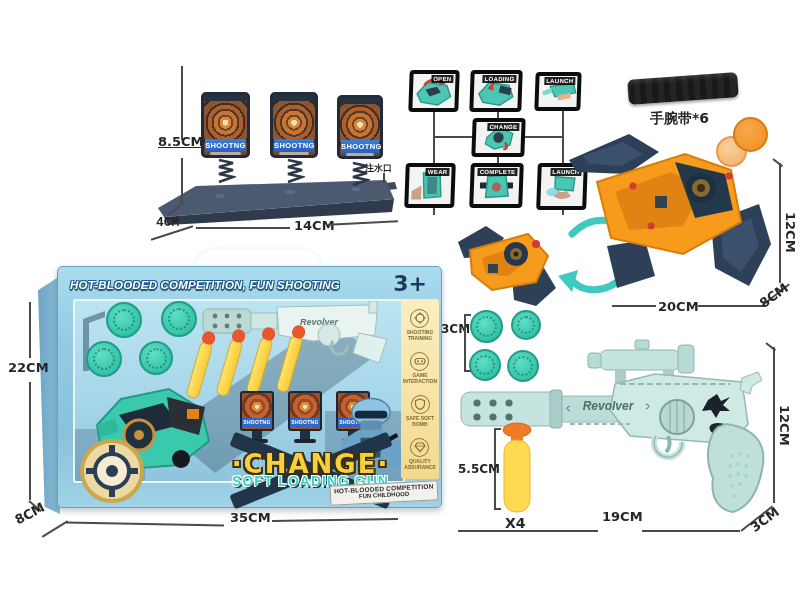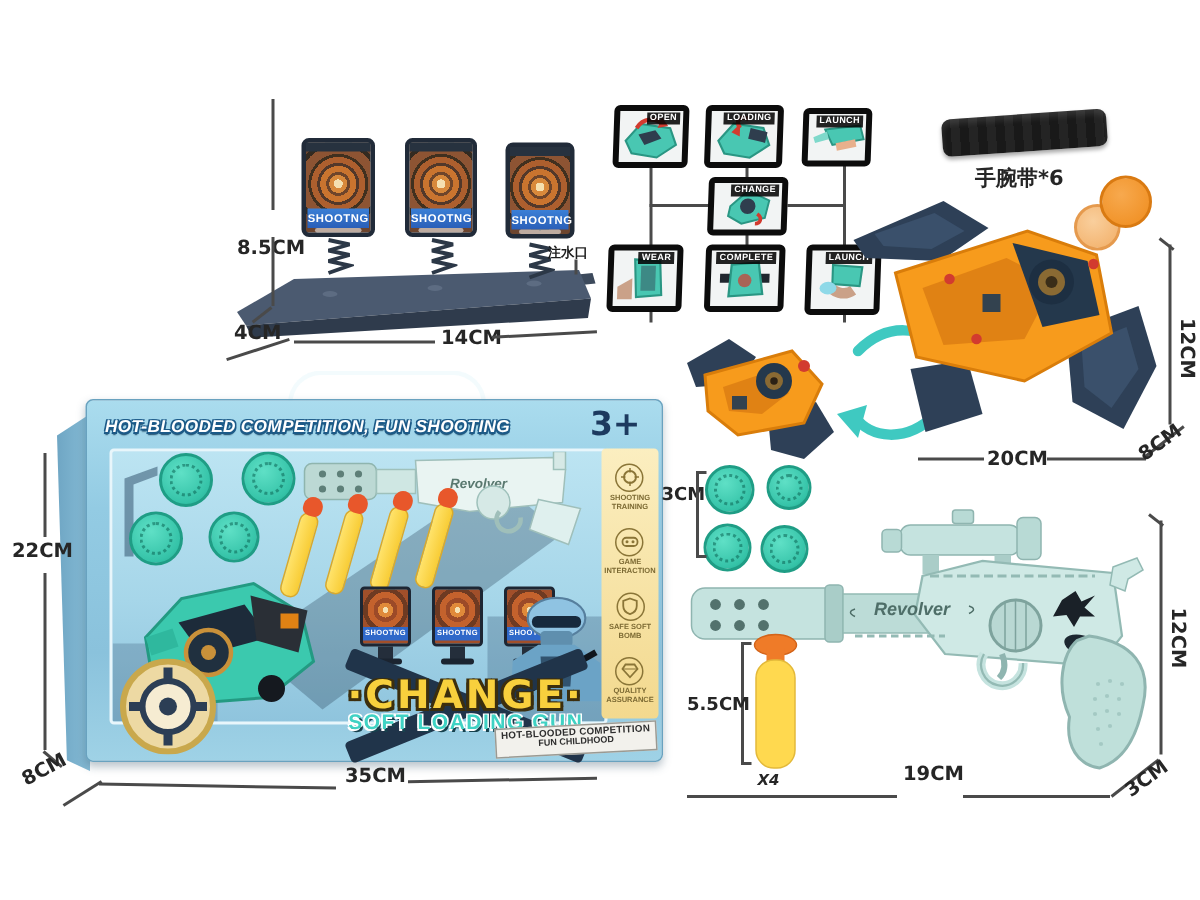--- a/index.html
+++ b/index.html
@@ -120,24 +120,24 @@
       <div class="tcard-band">SHOOTNG</div>
       <div class="tcard-sub"></div>
     </div>
     <div class="tcard" style="left:337px;top:95px;width:46px;height:64px;">
       <div class="tcard-top"></div>
       <div class="tcard-band">SHOOTNG</div>
       <div class="tcard-sub"></div>
     </div>
 
     <div class="line vline" style="left:181px;top:66px;height:74px;"></div>
-    <div class="dim" style="left:158px;top:158px;">8.5CM</div>
+    <div class="dim" style="left:158px;top:134px;text-decoration:underline;">8.5CM</div>
     <div class="line vline" style="left:181px;top:158px;height:46px;"></div>
     <div class="tick" style="left:181px;top:204px;transform:rotate(142deg);"></div>
-    <div class="dim" style="left:156px;top:215px;">4CM</div>
+    <div class="dim" style="left:156px;top:215px;font-family:Liberation Mono, monospace;">4CM</div>
     <div class="line" style="left:150px;top:232px;width:44px;height:2px;transform:rotate(-18deg);"></div>
     <div class="line hline" style="left:196px;top:227px;width:94px;"></div>
     <div class="dim" style="left:294px;top:218px;">14CM</div>
     <div class="line hline" style="left:328px;top:222px;width:70px;transform:rotate(-3deg);"></div>
     <div class="note cjk" style="left:365px;top:162px;">注水口</div>
     <div class="line vline" style="left:383px;top:173px;height:10px;"></div>
   </div>
 
   <div class="abs" style="left:395px;top:60px;width:210px;height:160px;">
 
@@ -492,21 +492,21 @@
 
   <svg class="abs" style="left:499px;top:422px;" width="36" height="94" viewBox="0 0 36 94">
     <ellipse cx="18" cy="8" rx="14" ry="7" fill="#ef7b28" stroke="#d3641a"></ellipse>
     <rect x="12" y="10" width="12" height="9" fill="#ef7b28"></rect>
     <rect x="5" y="18" width="26" height="72" rx="12" fill="#ffd94f" stroke="#e3b93a"></rect>
   </svg>
   <div class="line vline" style="left:494px;top:428px;height:82px;"></div>
   <div class="line hline" style="left:494px;top:428px;width:7px;"></div>
   <div class="line hline" style="left:494px;top:508px;width:7px;"></div>
   <div class="dim dim-sm" style="left:458px;top:462px;">5.5CM</div>
-  <div class="dim" style="left:505px;top:515px;font-size:10px;font-style:italic;">X4</div>
+  <div class="dim" style="left:505px;top:515px;font-size:14px;">X4</div>
 
   <div class="line hline" style="left:458px;top:530px;width:140px;"></div>
   <div class="dim" style="left:602px;top:509px;">19CM</div>
   <div class="line hline" style="left:642px;top:530px;width:98px;"></div>
   <div class="line" style="left:741px;top:530px;width:40px;height:2px;transform:rotate(-38deg);transform-origin:left center;"></div>
   <div class="dim" style="left:749px;top:512px;transform:rotate(-36deg);">3CM</div>
   <div class="line vline" style="left:773px;top:347px;height:156px;"></div>
   <div class="tick" style="left:766px;top:342px;transform:rotate(38deg);width:12px;"></div>
   <div class="dim dim-v" style="left:777px;top:405px;">12CM</div>
 

